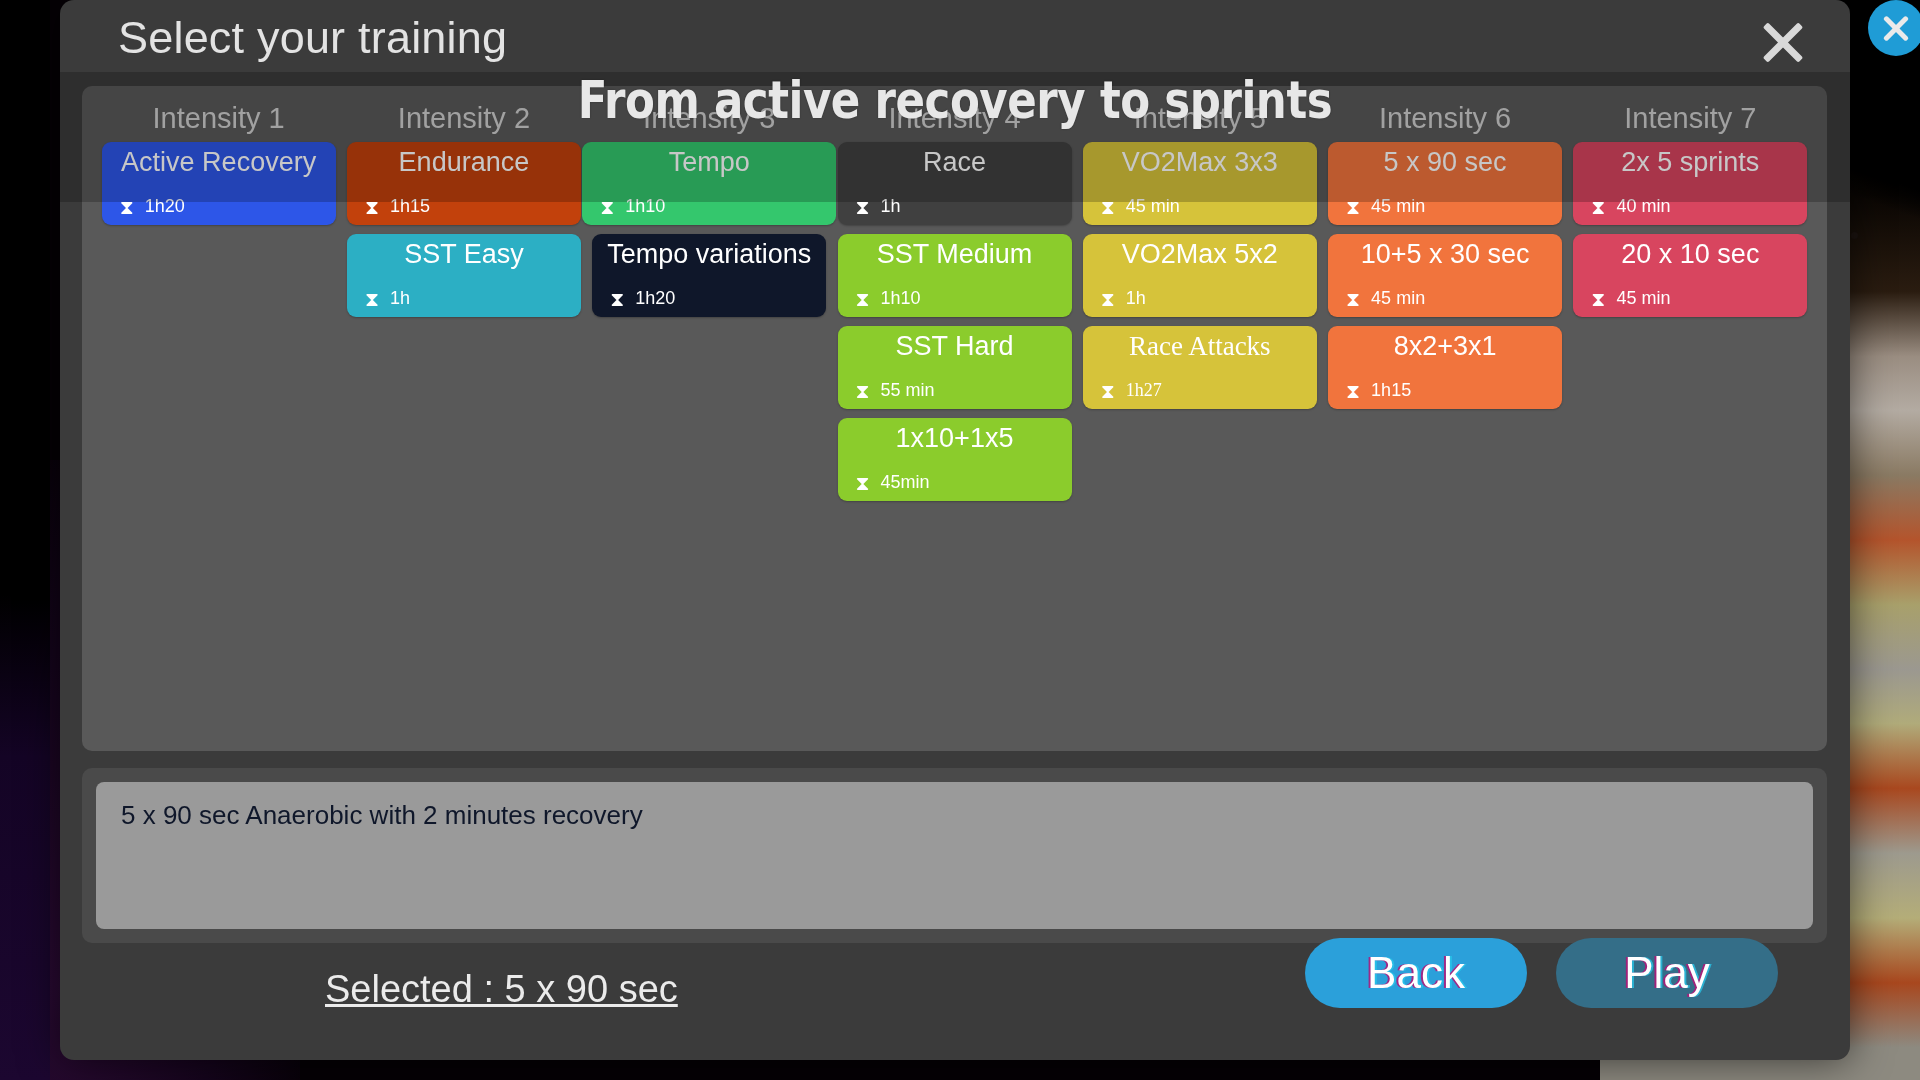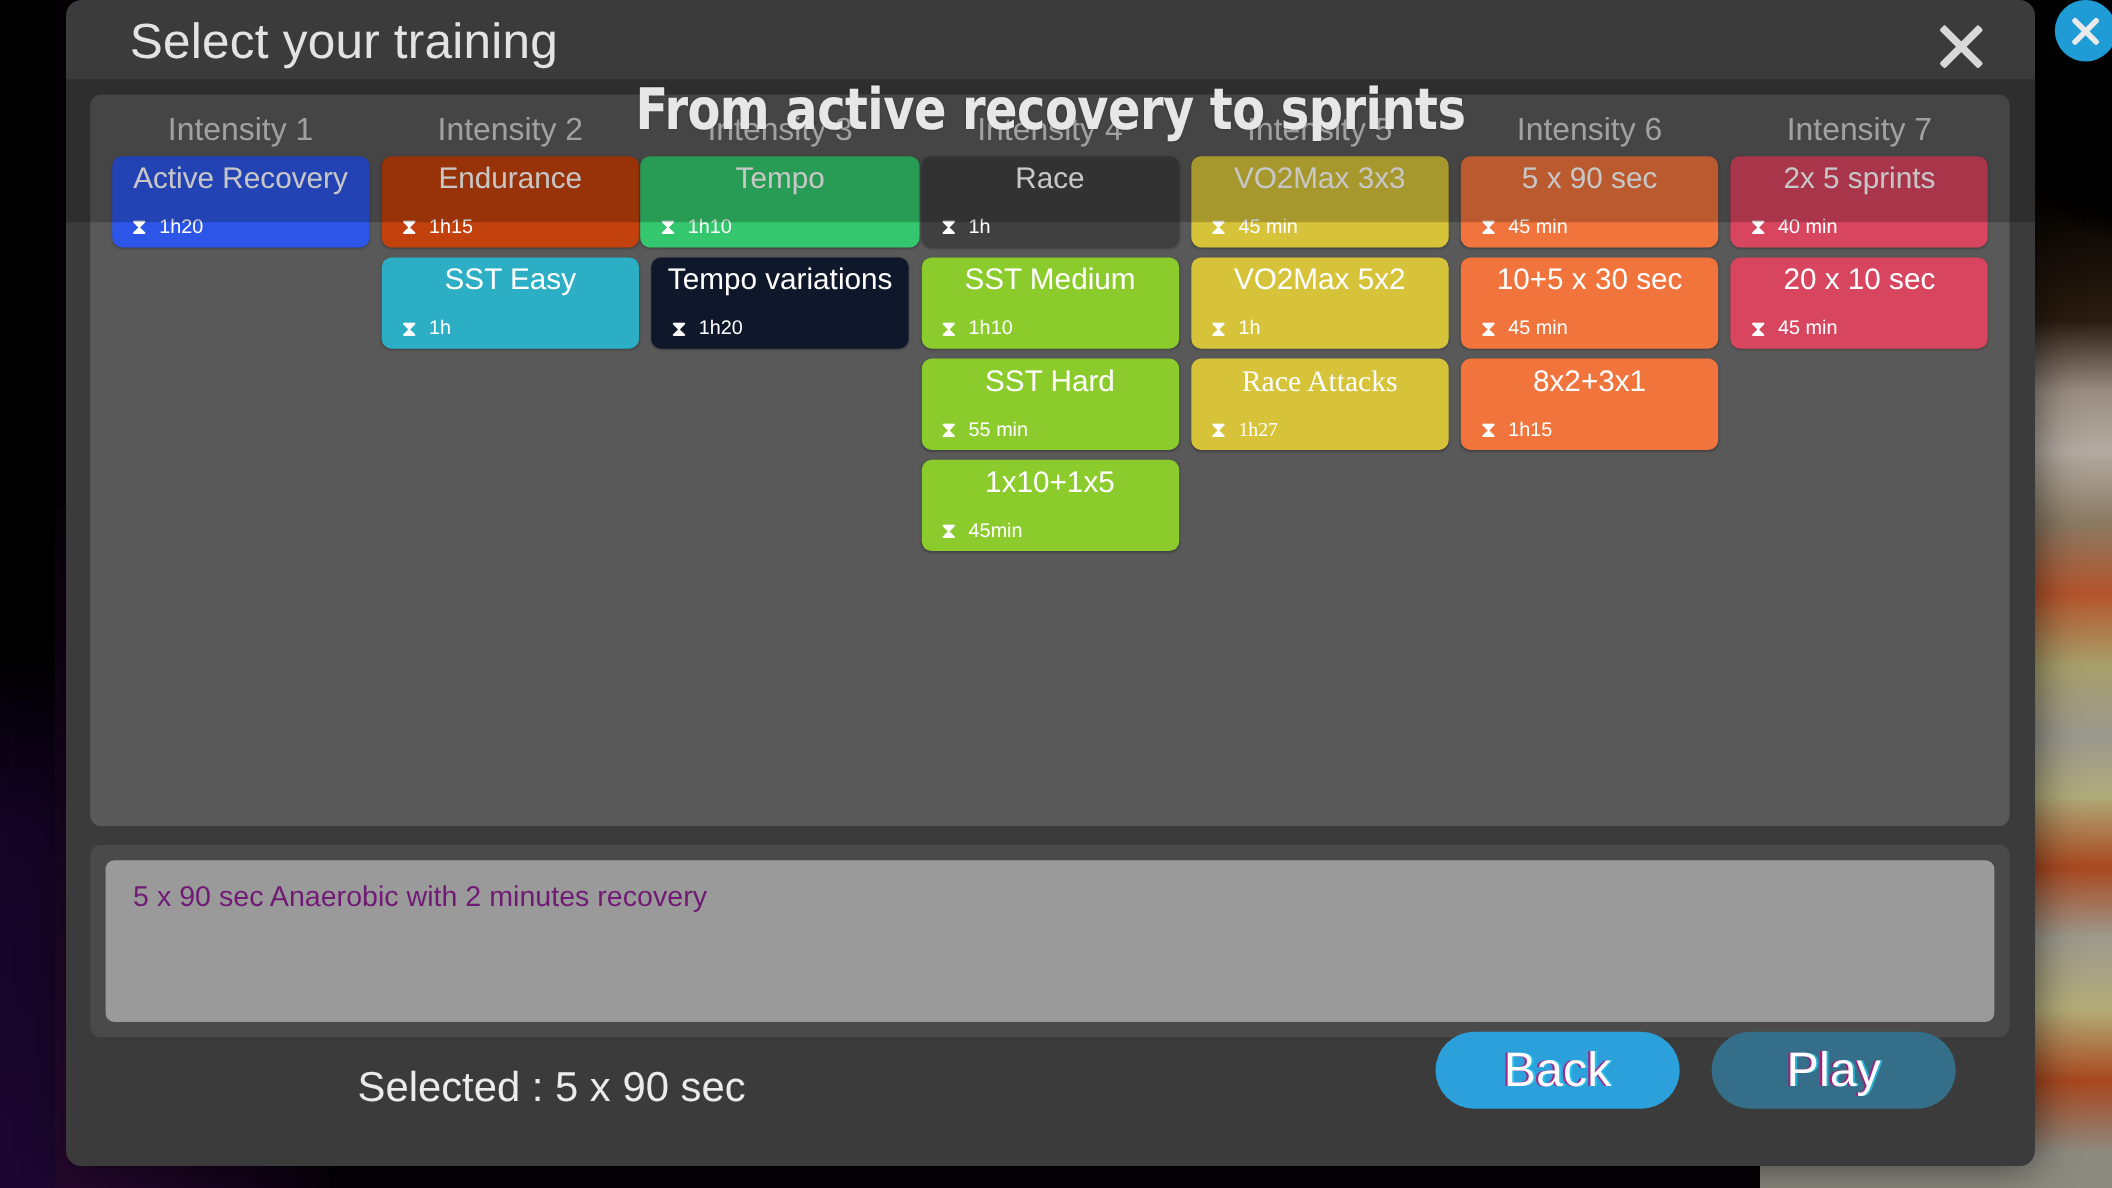--- a/index.html
+++ b/index.html
@@ -110,27 +110,28 @@
   
   #desc-outer{
     position:absolute;left:22px;top:768px;width:1745px;height:175px;
     background:#4a4a4a;border-radius:10px;
   }
   #desc-box{
     position:absolute;left:14px;top:14px;width:1717px;height:147px;
     background:#9a9a9a;border-radius:8px;
   }
   #desc-text{
-    position:absolute;left:25px;top:18px;font-size:26px;color:#701a75;
+    position:absolute;left:25px;top:18px;font-size:26px;color:#0f172a;
   }
 
   
   #selected-label{
     position:absolute;left:265px;top:968px;font-size:38px;color:#ebebeb;
     white-space:nowrap;
+    text-decoration:underline;
   }
   .pillbtn{
     position:absolute;height:70px;border-radius:35px;cursor:pointer;
     display:flex;align-items:center;justify-content:center;
     font-size:44px;color:#ffffff;
     text-shadow:-2px 0 0 rgba(180,20,120,.85), 2px 0 0 rgba(40,200,235,.75);
   }
   #back-button{left:1245px;top:938px;width:222px;background:#2ba0da;}
   #play-button{left:1496px;top:938px;width:222px;background:#346e88;}
 </style>

